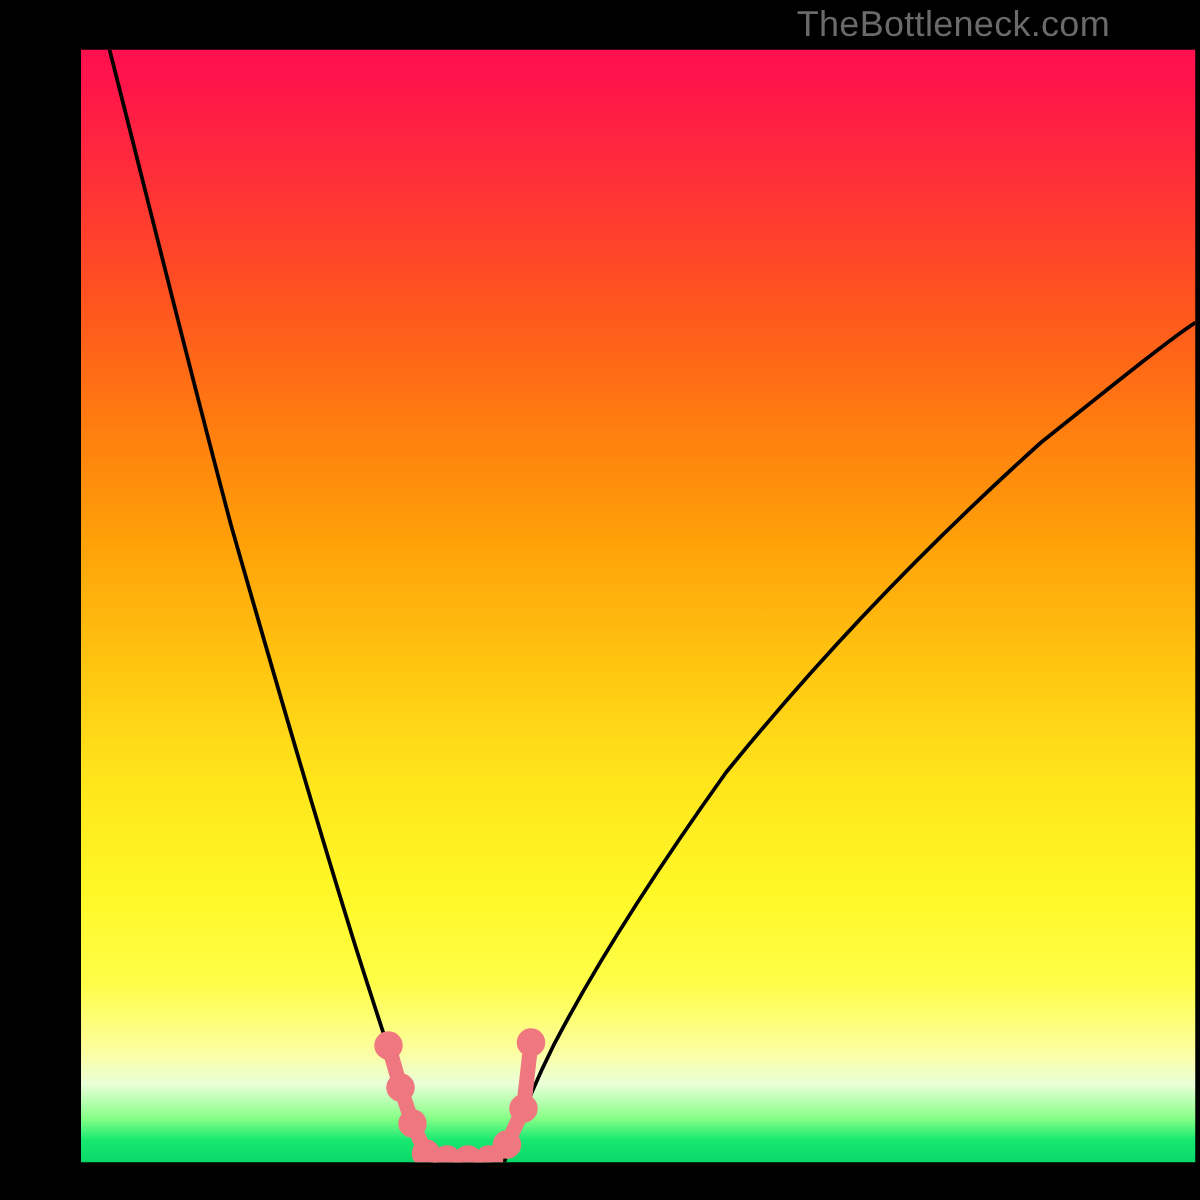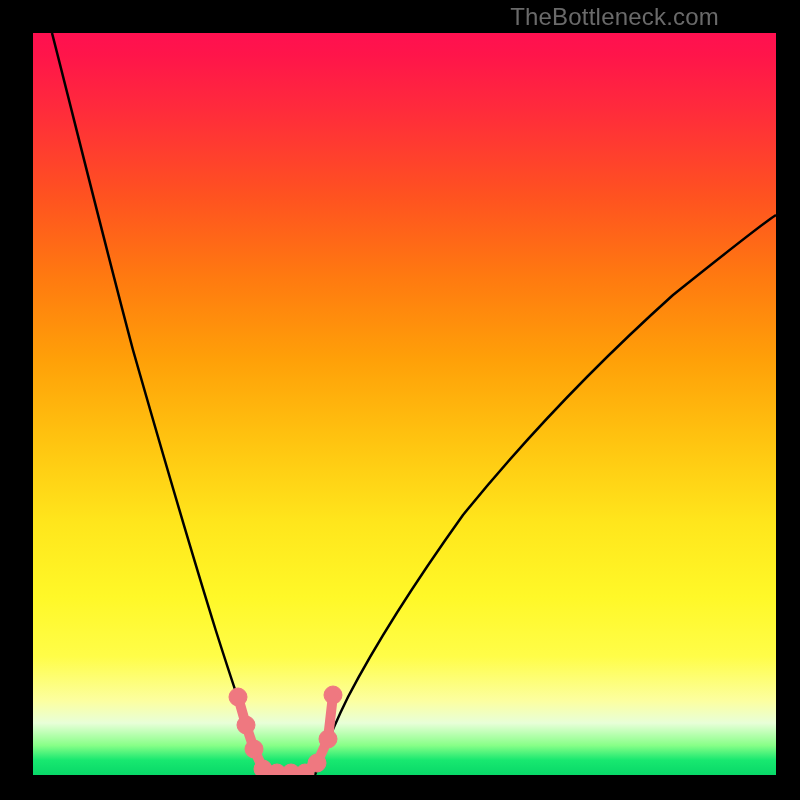--- a/index.html
+++ b/index.html
@@ -8,20 +8,21 @@
     width: 800px;
     height: 800px;
     background: #000000;
     overflow: hidden;
     position: relative;
   }
   .chart-container {
     position: relative;
     width: 729px;
     height: 800px;
+    margin-left: 21px;
   }
   .plot-area {
     position: absolute;
     left: 33px;
     top: 33px;
     width: 743px;
     height: 742px;
     overflow: hidden;
   }
   .gradient-bg {

